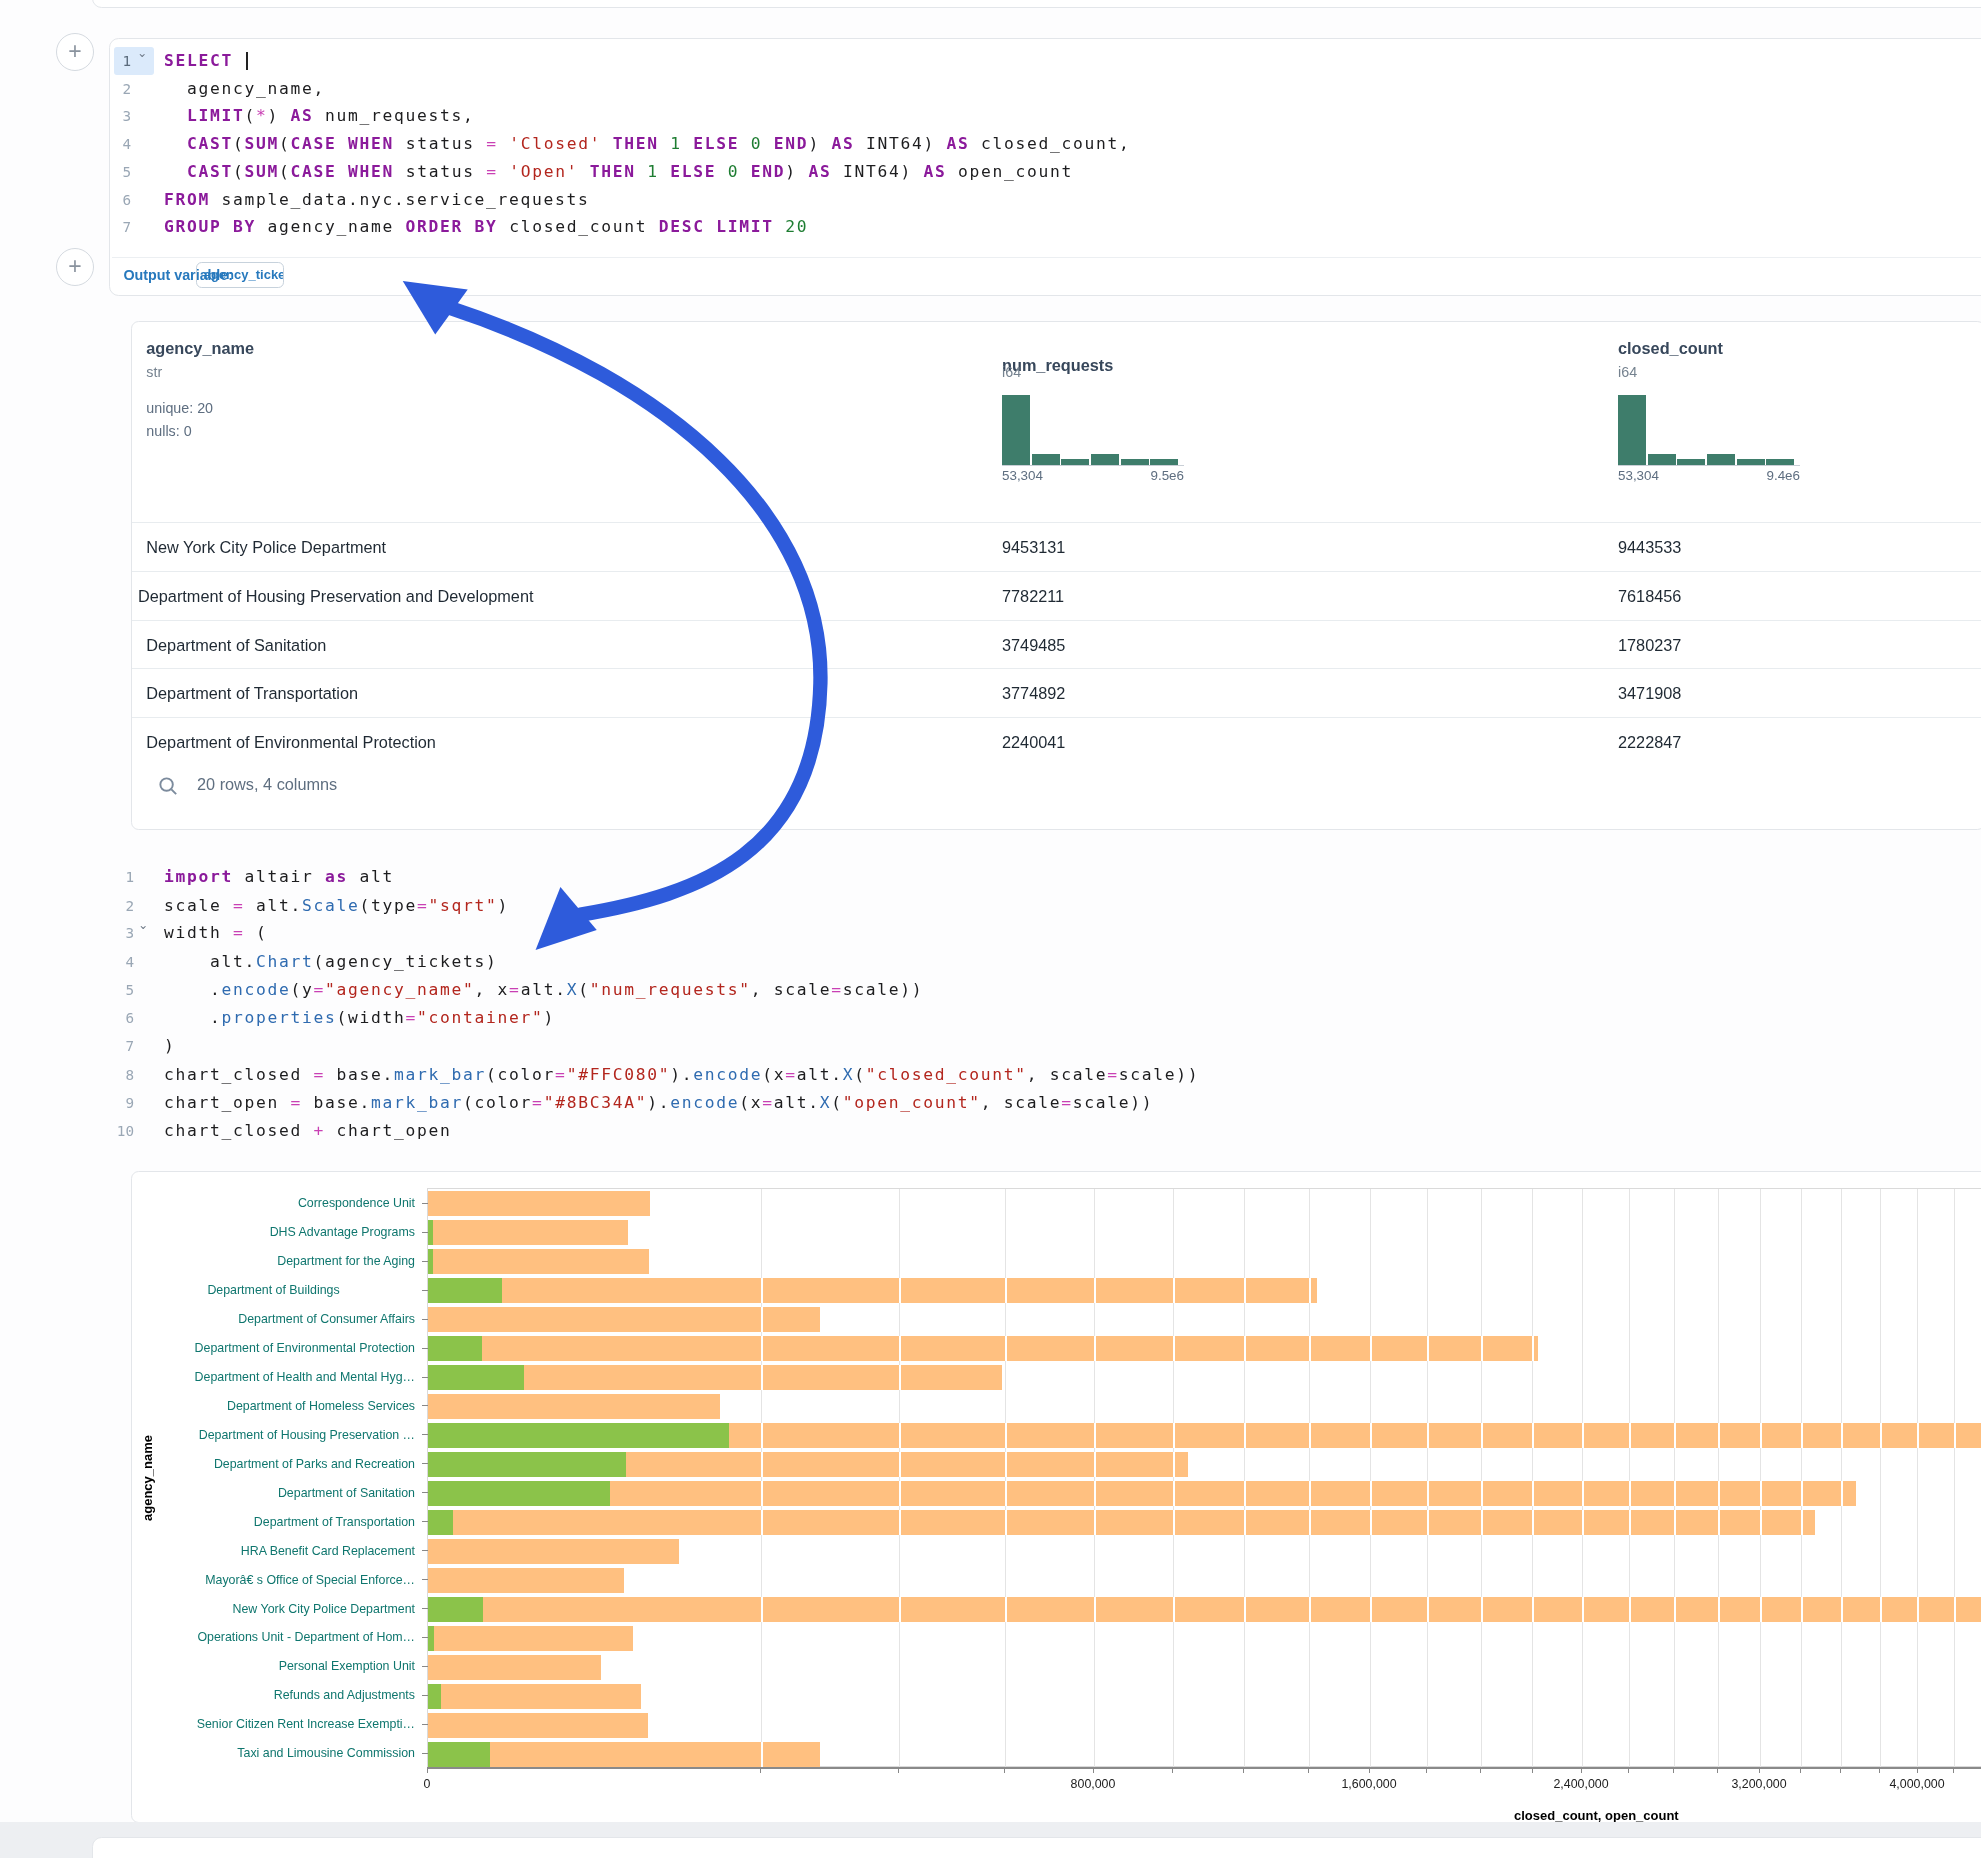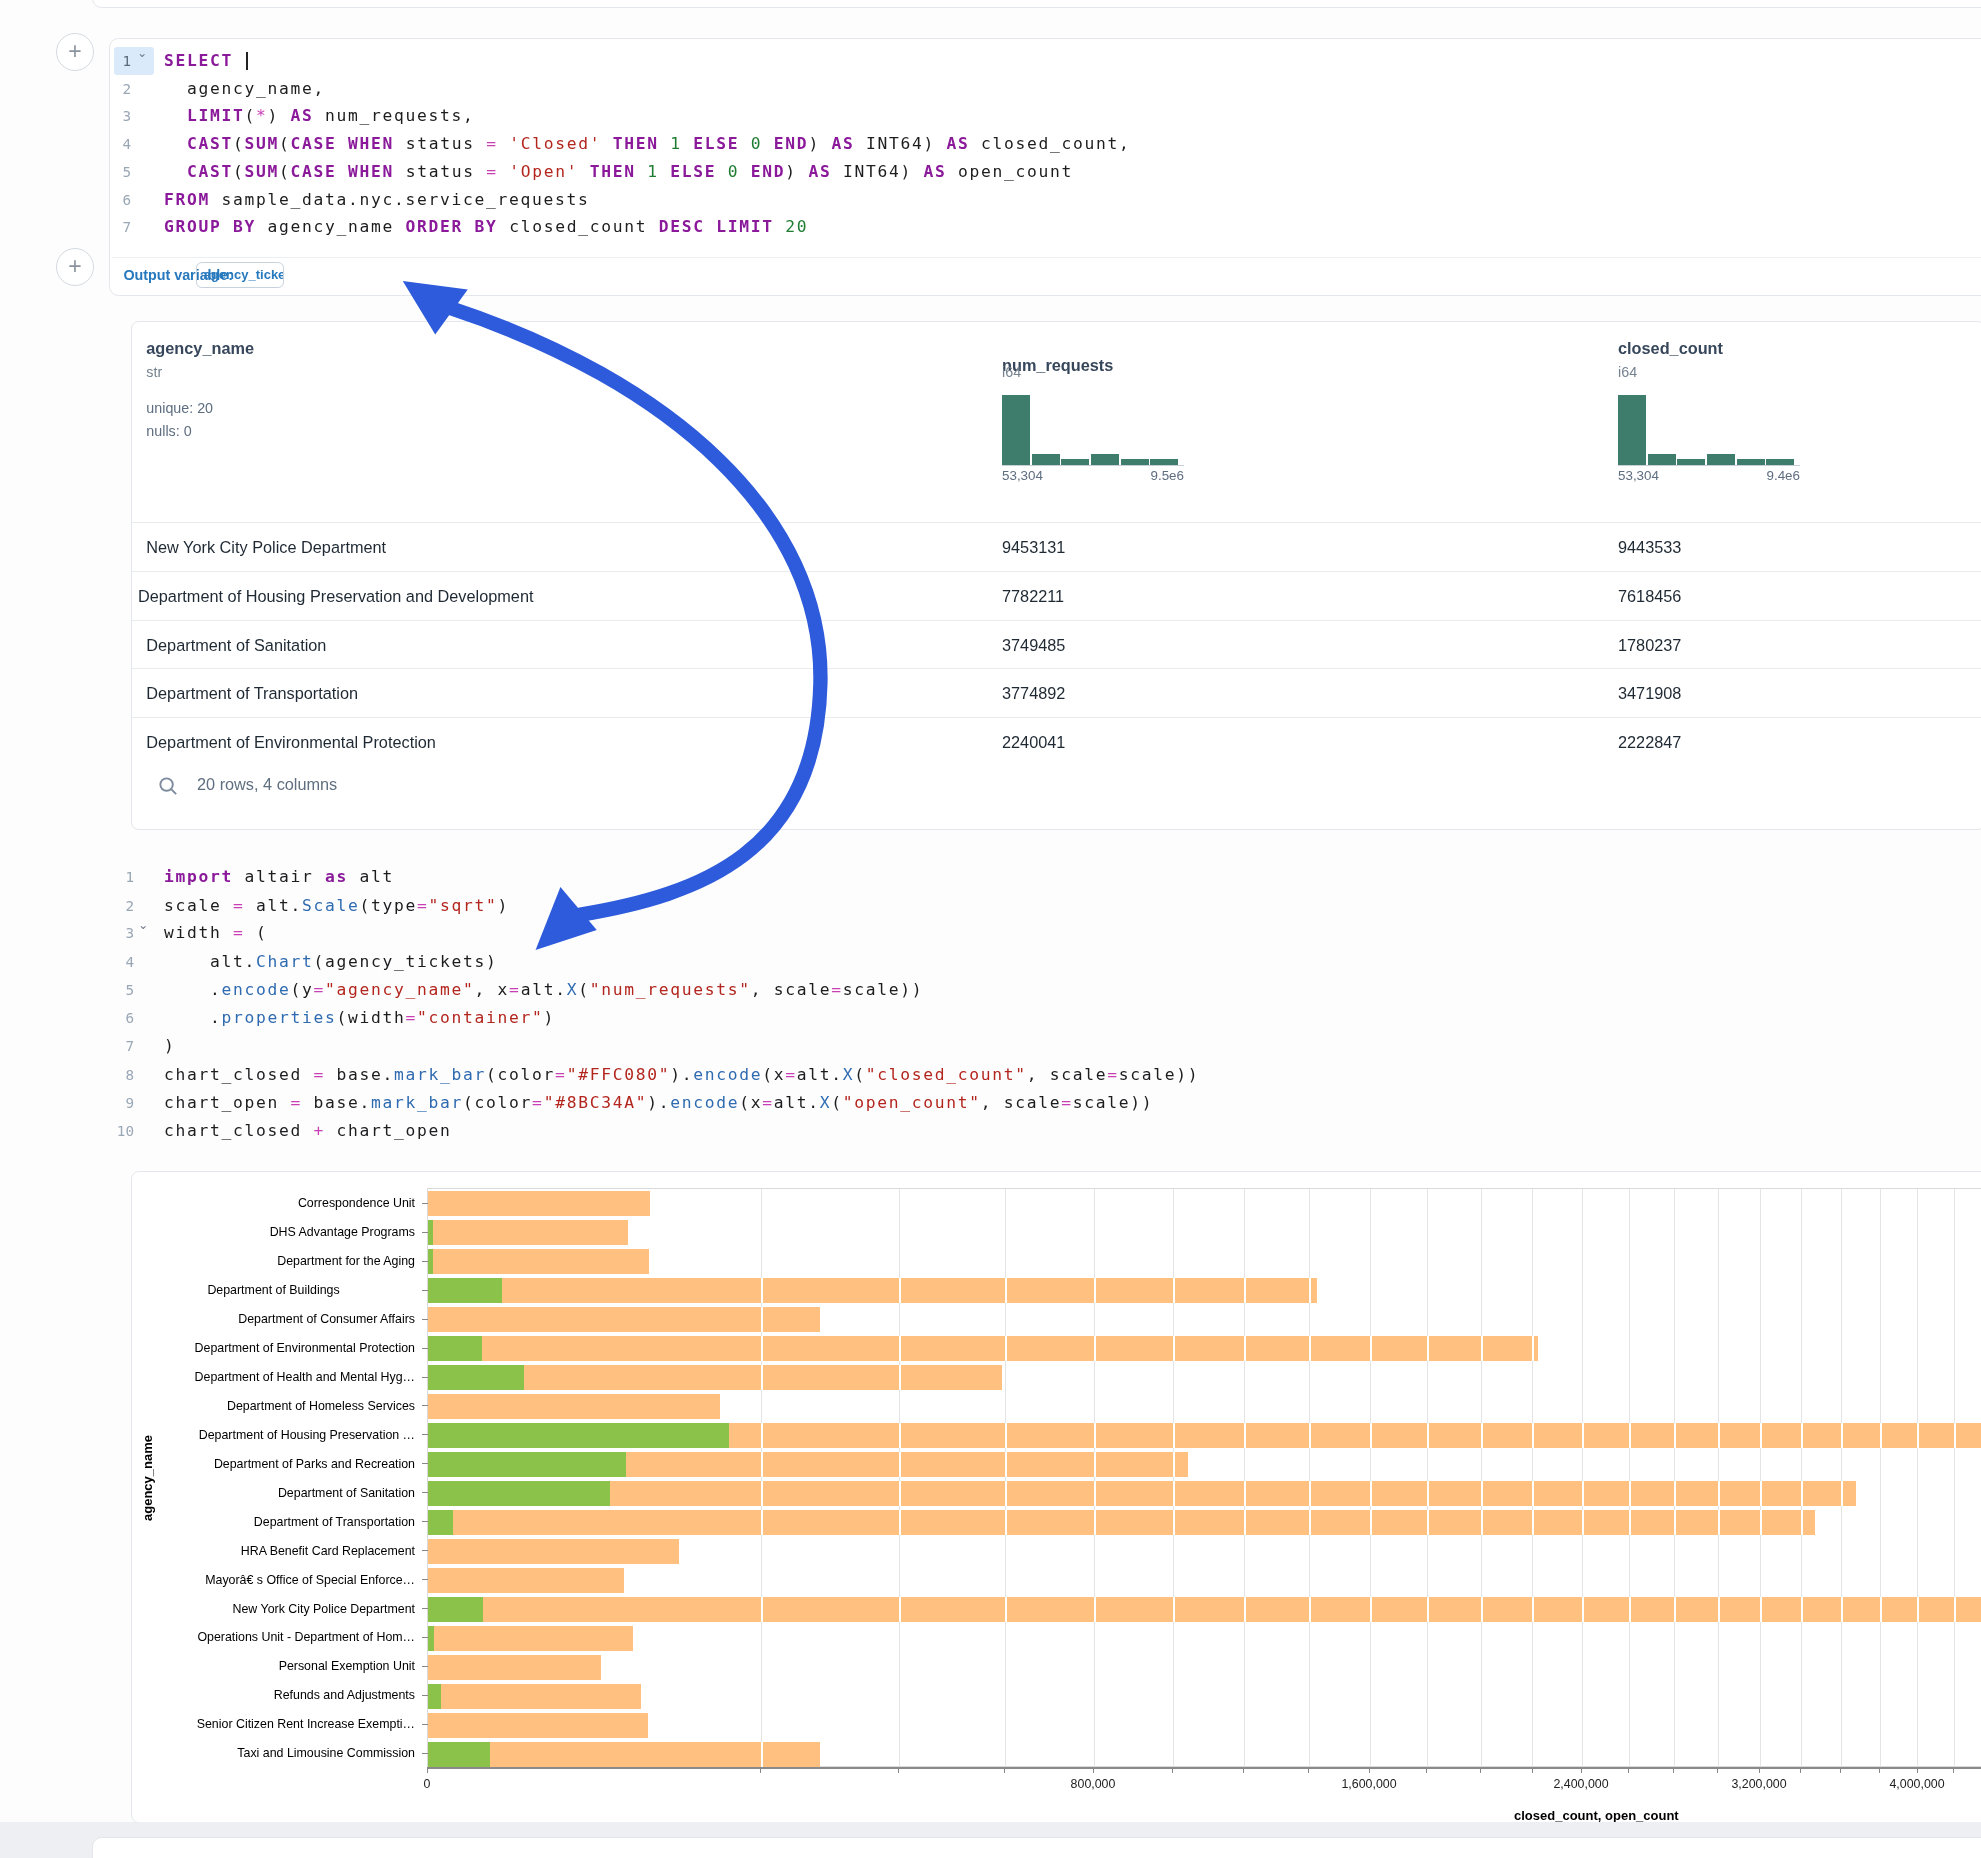--- a/index.html
+++ b/index.html
@@ -25,21 +25,21 @@
   .histo{position:absolute;width:182px;height:72px;}
   .histo .hbar{position:absolute;bottom:1px;background:#3E7D6B;width:28px;}
   .histo .hax{position:absolute;bottom:0;left:0;right:0;height:1px;background:#C9CFD6;}
   .histlab{position:absolute;font-size:13.4px;color:#5E6E80;}
   .trow{position:absolute;border-top:1px solid #E8ECEF;height:49px;}
   .tcell{position:absolute;font-size:16.3px;color:#1F2933;line-height:49px;white-space:nowrap;}
   .chart-gridline{position:absolute;width:1.4px;background:#E4E4E4;}
   .bar{position:absolute;overflow:hidden;}
   .bar .gl{position:absolute;top:0;bottom:0;width:1.9px;background:#fff;}
   .xticklab{position:absolute;font-size:12.4px;color:#222;transform:translateX(-50%);}
-  .yticklab{position:absolute;font-size:12.4px;color:#000000;text-align:right;white-space:nowrap;}
+  .yticklab{position:absolute;font-size:12.4px;color:#0f766e;text-align:right;white-space:nowrap;}
   .tickmark{position:absolute;background:#888;}
   .axis-title{position:absolute;font-size:13px;font-weight:bold;color:#000;}
   svg.arrow{position:absolute;left:0;top:0;pointer-events:none;}
 </style>
 </head>
 <body>
 
 <div class="page">
 
   <div class="card" style="left:92px;top:-32.5px;width:1921px;height:40px;"></div>

